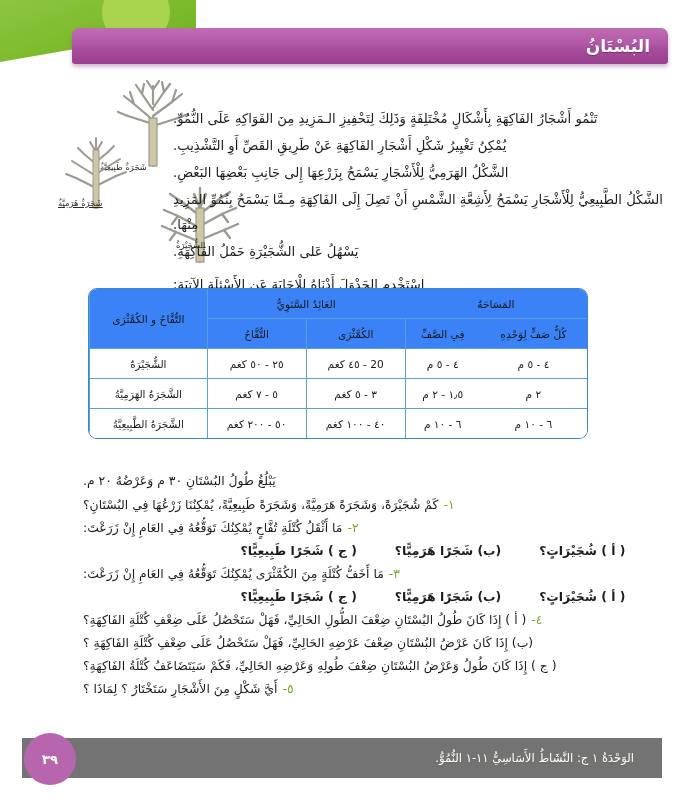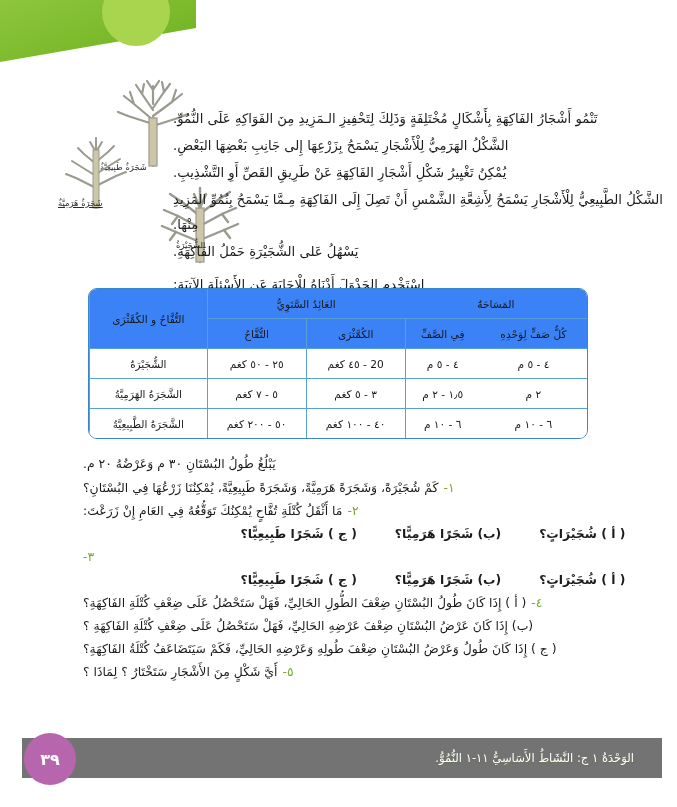--- a/index.html
+++ b/index.html
@@ -143,21 +143,21 @@
     background: #3b82f6;
     font-weight: normal;
   }
   table.data tbody td { background: #ffffff; }
   .rowlabel { font-size: 10.4px; }
 
   
   .questions {
     position: absolute;
     right: 14px;
-    top: 386px;
+    top: 403px;
     width: 580px;
     direction: rtl;
     font-size: 12.4px;
     line-height: 23px;
     color: #1b1b1b;
   }
   .q-intro {
     display: block;
     text-align: left;
     margin-bottom: 1px;
@@ -214,32 +214,35 @@
     height: 52px;
     border-radius: 50%;
     background: #b766ae;
     display: flex;
     align-items: center;
     justify-content: center;
     z-index: 6;
   }
   .page-num {
     color: #ffffff;
-    font-size: 16px;
+    font-size: 13px;
     font-weight: bold;
   }
 </style>
 </head>
 <body>
 
 <div id="page">
 
   <div class="deco-green"></div>
   <div class="deco-circle"></div>
 
+  <div class="title-bar">
+    <span class="title-text">البُسْتَانُ</span>
+  </div>
 
   <div class="content">
 
     <div class="trees">
 
       <svg class="tree-fig" style="left:52px; top:2px;" width="86" height="92" viewBox="0 0 86 92">
         <g stroke="#9a9a8f" stroke-width="2.2" fill="none" stroke-linecap="round">
           <path d="M43 90 L43 42"></path>
           <path d="M43 44 L24 28 M24 28 L14 20 M24 28 L20 16"></path>
           <path d="M43 40 L62 26 M62 26 L72 18 M62 26 L66 14"></path>
@@ -279,22 +282,22 @@
           <path d="M46 32 L64 18 M64 18 L76 10"></path>
           <path d="M46 26 L40 12 M46 26 L52 12 M46 26 L46 6"></path>
         </g>
         <rect x="42" y="26" width="8" height="54" fill="#cdc7a8" stroke="#9a9a8f" stroke-width="1.2"></rect>
       </svg>
       <span class="tree-caption" style="left:118px; top:166px;">الشُّجَيْرَةُ</span>
     </div>
 
     <div class="body-text">
       <p class="p-line">تَنْمُو أَشْجَارُ الفَاكِهَةِ بِأَشْكَالٍ مُخْتَلِفَةٍ وَذَلِكَ لِتَحْفِيزِ الـمَزِيدِ مِنَ الفَوَاكِهِ عَلَى النُّمُوِّ.</p>
+      <p class="p-line">يُمْكِنُ تَغْيِيرُ شَكْلِ أَشْجَارِ الفَاكِهَةِ عَنْ طَرِيقِ القَصِّ أَوِ التَّشْذِيبِ.</p>
       <p class="p-line">الشَّكْلُ الهَرَمِيُّ لِلْأَشْجَارِ يَسْمَحُ بِزَرْعِهَا إِلى جَانِبِ بَعْضِهَا البَعْضِ.</p>
-      <p class="p-line">يُمْكِنُ تَغْيِيرُ شَكْلِ أَشْجَارِ الفَاكِهَةِ عَنْ طَرِيقِ القَصِّ أَوِ التَّشْذِيبِ.</p>
       <p class="p-line">الشَّكْلُ الطَّبِيعِيُّ لِلْأَشْجَارِ يَسْمَحُ لِأَشِعَّةِ الشَّمْسِ أَنْ تَصِلَ إِلَى الفَاكِهَةِ مِـمَّا يَسْمَحُ بِنُمُوِّ المَزِيدِ مِنْهَا.</p>
       <p class="p-line">يَسْهُلُ عَلى الشُّجَيْرَةِ حَمْلُ الفَاكِهَةِ.</p>
       <p class="p-line" style="margin-top:8px;">اسْتَخْدِمِ الجَدْوَلَ أَدْنَاهُ لِلْإِجَابَةِ عَنِ الأَسْئِلَةِ الآتِيَةِ:</p>
     </div>
 
     <div class="table-wrap">
       <table class="data">
         <thead>
           <tr>
             <th colspan="2">المَسَاحَةُ</th>
@@ -348,20 +351,21 @@
         <span class="q-text">مَا أَثْقَلُ كُتْلَةِ تُفَّاحٍ يُمْكِنُكَ تَوَقُّعُهُ فِي العَامِ إِنْ زَرَعْتَ:</span>
       </div>
       <div class="options">
         <span class="opt">( أ ) شُجَيْرَاتٍ؟</span>
         <span class="opt">(ب) شَجَرًا هَرَمِيًّا؟</span>
         <span class="opt">( ج ) شَجَرًا طَبِيعِيًّا؟</span>
       </div>
 
       <div class="q-row align-end">
         <span class="q-num">٣-</span>
+        <span class="q-text">مَا أَخَفُّ كُتْلَةٍ مِنَ الكُمَّثْرَى يُمْكِنُكَ تَوَقُّعُهُ فِي العَامِ إِنْ زَرَعْتَ:</span>
       </div>
       <div class="options">
         <span class="opt">( أ ) شُجَيْرَاتٍ؟</span>
         <span class="opt">(ب) شَجَرًا هَرَمِيًّا؟</span>
         <span class="opt">( ج ) شَجَرًا طَبِيعِيًّا؟</span>
       </div>
 
       <div class="q-row align-end">
         <span class="q-num">٤-</span>
         <span class="q-text">( أ ) إِذَا كَانَ طُولُ البُسْتَانِ ضِعْفَ الطُّولِ الحَالِيِّ، فَهَلْ سَتَحْصُلُ عَلَى ضِعْفِ كُتْلَةِ الفَاكِهَةِ؟</span>

